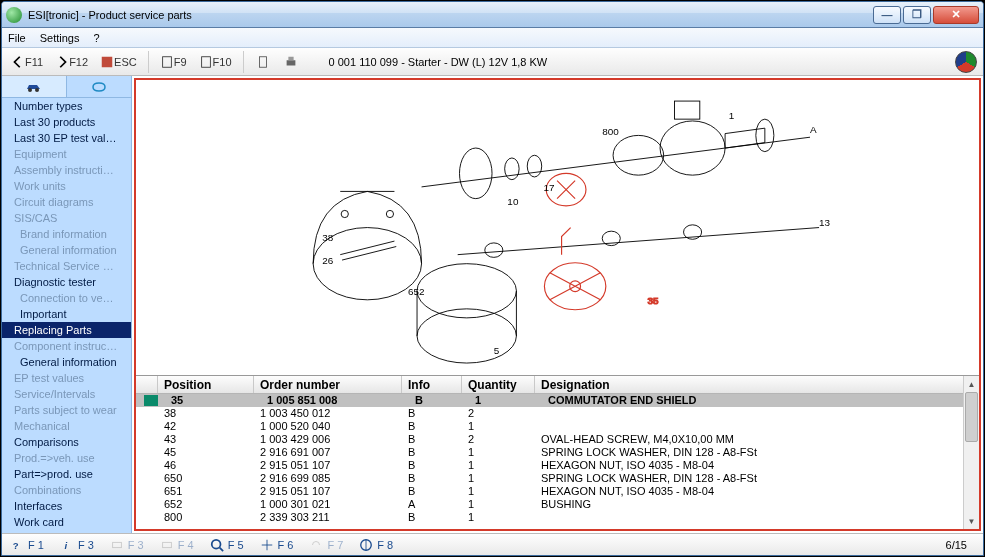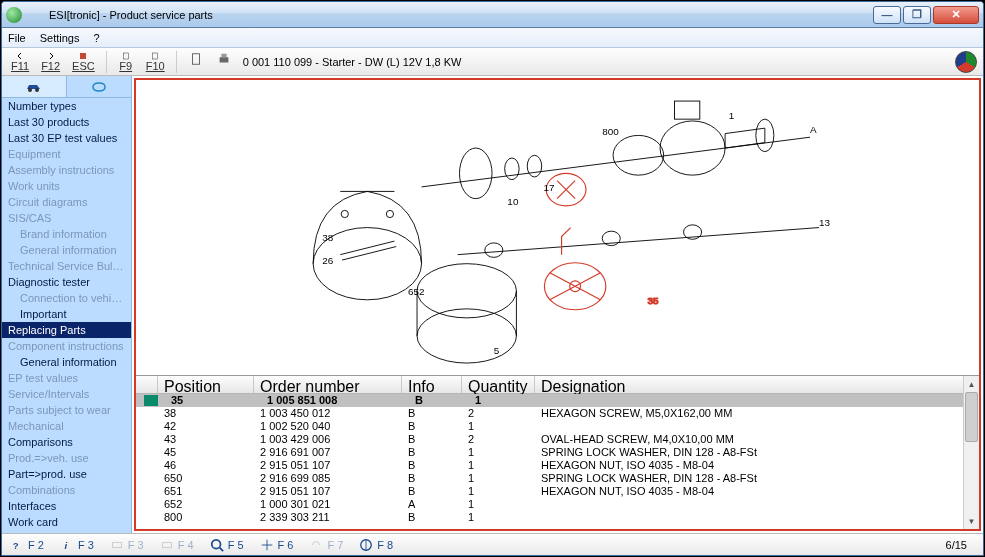--- a/index.html
+++ b/index.html
@@ -1,55 +1,55 @@
 <!DOCTYPE html>
 <html><head>
 <meta charset="utf-8">
 <style>
 * { margin:0; padding:0; box-sizing:border-box; font-family:Tahoma,Verdana,Arial,sans-serif; font-size:11px; }
 html,body { width:985px; height:557px; overflow:hidden; background:#000; }
 
 
 .window { position:relative; width:983px; height:555px; margin:1px; background:#fff; border:1px solid #3c6a9c; border-radius:4px 4px 0 0; overflow:hidden; }
-.titlebar { height:26px; background:linear-gradient(to bottom,#e8f1fb 0%,#d0e2f5 45%,#bcd5f0 46%,#aac9eb 100%); display:flex; align-items:center; padding:0 4px; border-bottom:1px solid #5a7ca5;gap:21px; }
+.titlebar { height:26px; background:linear-gradient(to bottom,#e8f1fb 0%,#d0e2f5 45%,#bcd5f0 46%,#aac9eb 100%); display:flex; align-items:center; padding:0 4px; border-bottom:1px solid #5a7ca5; }
 .titlebar .ticon { width:16px; height:16px; margin-right:6px; background:radial-gradient(circle at 35% 35%,#9fe8a6,#1f8a2d); border-radius:50%; }
 .titlebar .ttext { flex:1; color:#000; }
 .winbtns { display:flex; gap:2px; }
 .winbtn { width:28px; height:18px; border:1px solid #4a6b94; border-radius:3px; background:linear-gradient(to bottom,#f7fbff,#cfe2f7); display:flex; align-items:center; justify-content:center; font-weight:bold; color:#3a5a82; cursor:default; }
 .winbtn.close { width:46px; background:linear-gradient(to bottom,#f29a8f,#d64d3a); color:#fff; border-color:#a83a2a; }
 
 .menubar { height:20px; background:linear-gradient(to bottom,#f6f9fd,#e4eefb); border-bottom:1px solid #b5c9e0; display:flex; align-items:center; padding:0 6px; gap:14px; color:#000; }
 .menubar span { cursor:default; }
 
 .toolbar { height:28px; background:linear-gradient(to bottom,#fefefe,#e9e9e9); border-bottom:1px solid #bbb; display:flex; align-items:center; padding:0 6px; gap:6px; }
-.tbtn { min-width:22px; height:22px; border:1px solid transparent; display:flex; flex-direction:column; align-items:center; font-size:9px; color:#333; padding:0 2px; cursor:default;text-decoration:underline; }
+.tbtn { min-width:22px; height:22px; border:1px solid transparent; display:flex; flex-direction:row; align-items:center; justify-content:center; font-size:9px; color:#333; padding:0 2px; cursor:default; }
 .tbtn svg { width:14px; height:14px; }
 .tsep { width:1px; height:22px; background:#ccc; margin:0 2px; }
-.toolbar .prodlabel { margin-left:2px; color:#000; }
+.toolbar .prodlabel { margin-left:21px; color:#000; }
 .logo-right { margin-left:auto; width:22px; height:22px; border-radius:50%; background:conic-gradient(#1f8a2d 0 120deg,#d43a2a 120deg 240deg,#1f3d8a 240deg 360deg); border:1px solid #444; }
 
 .body { display:flex; height:calc(100% - 26px - 20px - 28px - 22px); }
 .sidebar { width:130px; background:#bcdcff; border-right:1px solid #8fb8e3; display:flex; flex-direction:column; }
 .sbtabs { height:22px; display:flex; border-bottom:1px solid #8fb8e3; }
 .sbtab { flex:1; display:flex; align-items:center; justify-content:center; background:#bcdcff; }
 .sbtab.active { background:#d7ebff; border-right:1px solid #8fb8e3; }
 .sbitems { flex:1; overflow:hidden; }
-.sbi { padding:2px 6px; color:#003366; cursor:default; white-space:nowrap; overflow:hidden; text-overflow:ellipsis; }
+.sbi { padding:2px 12px; color:#003366; cursor:default; white-space:nowrap; overflow:hidden; text-overflow:ellipsis; }
 .sbi.dim { color:#7a97b8; }
 .sbi.indent { padding-left:18px; }
 .sbi.sel { background:#0a246a; color:#fff; }
 .sbi.bold { color:#001a44; font-weight:normal; }
 
 .main { flex:1; background:#fff; border:2px solid #d43a2a; margin:2px; display:flex; flex-direction:column; position:relative; }
 .diagram { flex:1; background:#fff; display:flex; align-items:center; justify-content:center; overflow:hidden; }
 .diagram svg { width:98%; height:98%; }
 
 .tablewrap { height:154px; border-top:1px solid #999; display:flex; flex-direction:column; background:#fff; }
 .thead { display:flex; background:linear-gradient(to bottom,#fdfdfd,#e6e6e6); border-bottom:1px solid #b5b5b5; height:18px; }
-.th { border-right:1px solid #c9c9c9; padding:2px 6px; font-size:16px; color:#000; }
+.th { border-right:1px solid #c9c9c9; padding:2px 6px; font-size:12px; color:#000;font-weight:bold; }
 .tbody { flex:1; overflow:hidden; }
 .tr { display:flex; height:13px; }
 .tr:nth-child(1){ background:#c0c0c0; font-weight:bold; }
 .td { border-right:1px solid transparent; padding:0 6px; font-size:11px; white-space:nowrap; }
 .c-m{flex:0 0 22px;} .c-pos{flex:0 0 96px;} .c-on{flex:0 0 148px;} .c-info{flex:0 0 60px;} .c-qty{flex:0 0 73px;} .c-des{flex:1;}
 .marker { width:14px; height:11px; margin:1px 0 0 2px; background:#0a8a6a; }
 .vscroll { position:absolute; right:0; top:0; bottom:0; width:16px; background:#f0f0f0; border-left:1px solid #ccc; }
 .vscroll .thumb{ position:absolute; left:1px; right:1px; top:16px; height:50px; background:#cfcfcf; border:1px solid #aaa; border-radius:2px;}
 .vscroll .arr{position:absolute; left:0; right:0; height:16px; display:flex; align-items:center; justify-content:center; background:#f0f0f0; color:#555; font-size:8px;}
 .vscroll .arr.top{top:0;} .vscroll .arr.bot{bottom:0;}
@@ -249,33 +249,33 @@
         </div>
         <div class="tbody" id="tbody">
             <div class="tr">
               <div class="td c-m">
                 <div class="marker"></div>
               </div>
               <div class="td c-pos">35</div>
               <div class="td c-on">1 005 851 008</div>
               <div class="td c-info">B</div>
               <div class="td c-qty">1</div>
+              <div class="td c-des">COMMUTATOR END SHIELD</div>
             </div>
             <div class="tr">
               <div class="td c-m"></div>
               <div class="td c-pos">38</div>
               <div class="td c-on">1 003 450 012</div>
               <div class="td c-info">B</div>
               <div class="td c-qty">2</div>
-              <div class="td c-des">HEXAGON SCREW,   M5,0X162,00 MM</div>
             </div>
             <div class="tr">
               <div class="td c-m"></div>
               <div class="td c-pos">42</div>
-              <div class="td c-on">1 002 520 040</div>
+              <div class="td c-on">1 000 520 040</div>
               <div class="td c-info">B</div>
               <div class="td c-qty">1</div>
             </div>
             <div class="tr">
               <div class="td c-m"></div>
               <div class="td c-pos">43</div>
               <div class="td c-on">1 003 429 006</div>
               <div class="td c-info">B</div>
               <div class="td c-qty">2</div>
               <div class="td c-des">OVAL-HEAD SCREW,   M4,0X10,00 MM</div>
@@ -311,20 +311,21 @@
               <div class="td c-info">B</div>
               <div class="td c-qty">1</div>
               <div class="td c-des">HEXAGON NUT,   ISO 4035 - M8-04</div>
             </div>
             <div class="tr">
               <div class="td c-m"></div>
               <div class="td c-pos">652</div>
               <div class="td c-on">1 000 301 021</div>
               <div class="td c-info">A</div>
               <div class="td c-qty">1</div>
+              <div class="td c-des">BUSHING</div>
             </div>
             <div class="tr">
               <div class="td c-m"></div>
               <div class="td c-pos">800</div>
               <div class="td c-on">2 339 303 211</div>
               <div class="td c-info">B</div>
               <div class="td c-qty">1</div>
             </div>
           </div>
         <div class="vscroll">
@@ -334,21 +335,21 @@
         </div>
       </div>
     </div>
   </div>
 
   <div class="statusbar">
     <div class="sbtn">
         <svg viewBox="0 0 16 16">
           <text x="3" y="13" font-size="14" fill="#1a4b8f" font-weight="bold">?</text>
         </svg>
-        <span>F 2</span>
+        <span>F 1</span>
       </div>
     <div class="sbtn">
         <svg viewBox="0 0 16 16">
           <text x="5" y="13" font-size="14" fill="#1a4b8f" font-weight="bold" font-style="italic">i</text>
         </svg>
         <span>F 3</span>
       </div>
     <div class="sbtn" style="opacity:.4">
         <svg viewBox="0 0 16 16">
           <rect x="3" y="5" width="10" height="6" fill="none" stroke="#888"></rect>

